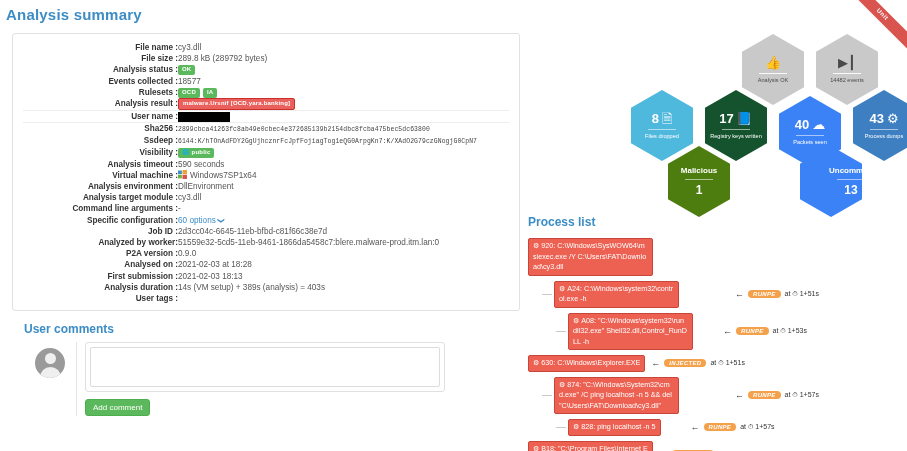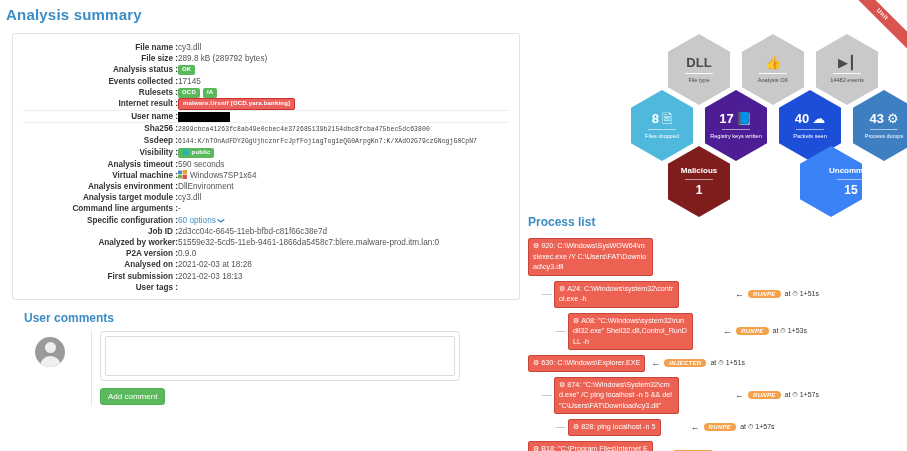--- a/index.html
+++ b/index.html
@@ -66,21 +66,21 @@
     display:inline-block; background:#000; width:52px; height:10px; vertical-align:middle;
   }
   .link{ color:#3c8dc5; cursor:pointer; font-size:8.2px; }
   .caret{ font-size:7px; }
   .vm-ico{ display:inline-block; width:9px; height:9px; vertical-align:-1px; margin-right:3px;}
 
   
   .section-title{
     font-size:12px; font-weight:bold; color:#3c8dc5; margin:11px 0 6px 12px;
   }
-  .comments-wrap{ display:flex; margin-left:12px;gap:15px; }
+  .comments-wrap{ display:flex; margin-left:12px; }
   .avatar-col{ width:52px; display:flex; justify-content:center; padding-top:6px; }
   .avatar{
     width:30px;height:30px;border-radius:50%;background:#9a9a9a;position:relative;overflow:hidden;
   }
   .avatar::before{content:"";position:absolute;width:11px;height:11px;border-radius:50%;background:#efefef;left:9.5px;top:5px;}
   .avatar::after{content:"";position:absolute;width:21px;height:14px;border-radius:11px 11px 0 0;background:#efefef;left:4.5px;top:19px;}
   .bubble-col{ flex:1; border-left:1px solid #e4e4e4; padding-left:8px; }
   .comment-box{
     border:1px solid #e0e0e0; background:#fff; border-radius:3px; padding:4px; width:360px;
   }
@@ -157,28 +157,28 @@
           <tr>
             <td class="k">File size :</td>
             <td class="v">289.8 kB (289792 bytes)</td>
           </tr>
           <tr>
             <td class="k">Analysis status :</td>
             <td class="v"><span class="badge b-green">OK</span></td>
           </tr>
           <tr>
             <td class="k">Events collected :</td>
-            <td class="v">17145</td>
+            <td class="v">18577</td>
           </tr>
           <tr>
             <td class="k">Rulesets :</td>
             <td class="v"><span class="badge b-green" style="margin-right: 3px;">OCD</span><span class="badge b-green" style="margin-right: 3px;">IA</span></td>
           </tr>
           <tr>
-            <td class="k">Internet result :</td>
+            <td class="k">Analysis result :</td>
             <td class="v"><span class="badge b-red">malware.Ursnif [OCD.yara.banking]</span></td>
           </tr>
         </tbody>
       <tbody>
           <tr class="divider-row">
         <td colspan="2">
               <div class="divider"></div>
             </td>
       </tr>
       <tr>
@@ -249,20 +249,24 @@
           </tr>
           <tr>
             <td class="k">Analysed on :</td>
             <td class="v">2021-02-03 at 18:28</td>
           </tr>
           <tr>
             <td class="k">First submission :</td>
             <td class="v">2021-02-03 18:13</td>
           </tr>
           <tr>
+            <td class="k">Analysis duration :</td>
+            <td class="v">14s (VM setup) + 389s (analysis) = 403s</td>
+          </tr>
+          <tr>
             <td class="k">User tags :</td>
             <td class="v"></td>
           </tr>
         </tbody>
     </table>
   </div>
 
   <div class="section-title">User comments</div>
   <div class="comments-wrap">
     <div class="avatar-col">
@@ -272,27 +276,20 @@
       <div class="comment-box">
         <div class="comment-inner"></div>
       </div>
       <button class="btn-green">Add comment</button>
     </div>
   </div>
 </div>
 
 <div class="right-col">
   <div class="hexgrid" id="hexgrid">
-      <div class="hex grey" style="left: 140px; top: 6px;">
-        <div class="row1">
-          <span class="big">DLL</span>
-        </div>
-        <div class="rule"></div>
-        <div class="cap">File type</div>
-      </div>
       <div class="hex grey" style="left: 214px; top: 6px;">
         <div class="row1">
           <span class="glyph">👍</span>
         </div>
         <div class="rule"></div>
         <div class="cap">Analysis OK</div>
       </div>
       <div class="hex grey" style="left: 288px; top: 6px;">
         <div class="row1">
           <span class="glyph">▶┃</span>
@@ -301,53 +298,53 @@
         <div class="cap">14482 events</div>
       </div>
       <div class="hex" style="background: rgb(79, 184, 221); left: 103px; top: 62px;">
         <div class="row1">
           <span class="big">8</span>
           <span class="glyph">🗎</span>
         </div>
         <div class="rule"></div>
         <div class="cap">Files dropped</div>
       </div>
-      <div class="hex" style="background: #4c1d95; left: 177px; top: 62px;">
+      <div class="hex" style="background: #14532d; left: 177px; top: 62px;">
         <div class="row1">
           <span class="big">17</span>
           <span class="glyph">📘</span>
         </div>
         <div class="rule"></div>
         <div class="cap">Registry keys written</div>
       </div>
-      <div class="hex" style="background: #1d4ed8; left: 251px; top: 62px;">
+      <div class="hex" style="background: #3b82f6; left: 251px; top: 68px;">
         <div class="row1">
           <span class="big">40</span>
           <span class="glyph">☁</span>
         </div>
         <div class="rule"></div>
         <div class="cap">Packets seen</div>
       </div>
       <div class="hex" style="background: rgb(61, 127, 193); left: 325px; top: 62px;">
         <div class="row1">
           <span class="big">43</span>
           <span class="glyph">⚙</span>
         </div>
         <div class="rule"></div>
         <div class="cap">Process dumps</div>
       </div>
-      <div class="hex" style="background: #7f1d1d; left: 140px; top: 118px;">
+      <div class="hex" style="background: #4d7c0f; left: 140px; top: 118px;">
         <div class="verdict">Malicious</div>
         <div class="rule"></div>
         <div class="vnum">1</div>
       </div>
       <div class="hex" style="background: #3b82f6; left: 272px; top: 118px; padding-left: 40px;">
         <div class="verdict">Uncommon</div>
         <div class="rule"></div>
-        <div class="vnum">15</div>
+        <div class="vnum">13</div>
       </div>
     </div>
 
   <div class="proc-title">Process list</div>
   <div id="proclist">
       <div class="proc-row">
         <div class="proc-box"><span class="gear">⚙</span><span>920: C:\Windows\SysWOW64\msiexec.exe /Y C:\Users\FAT\Download\cy3.dll</span></div>
       </div>
       <div class="proc-row ind1">
         <div class="connector"></div>

